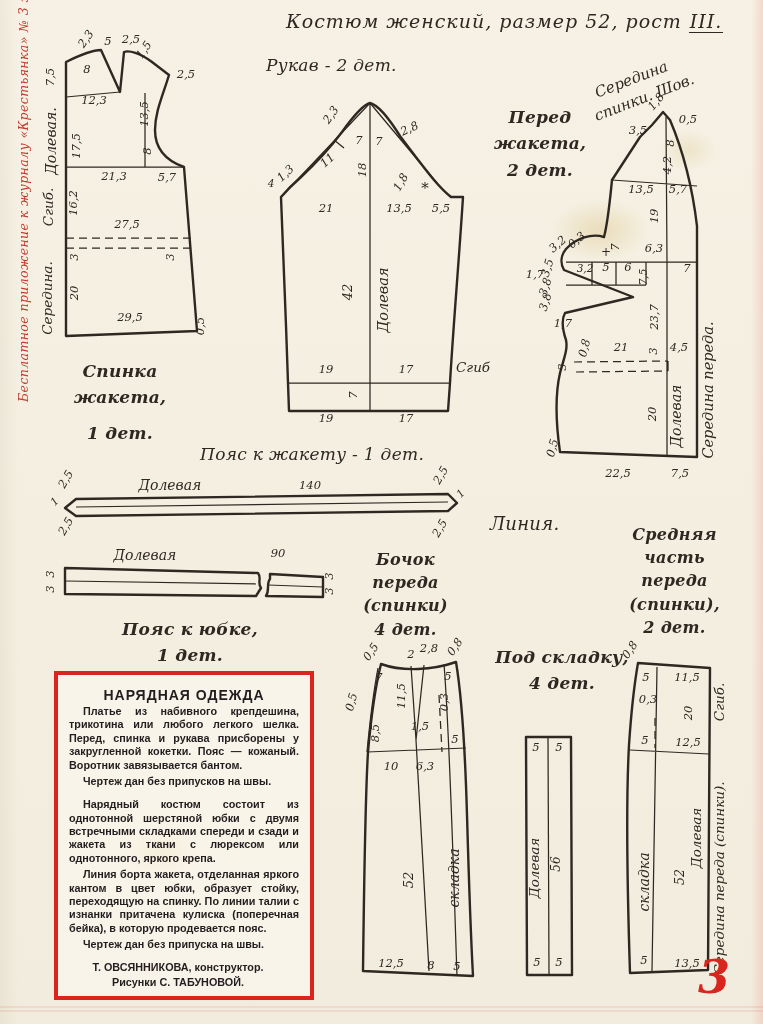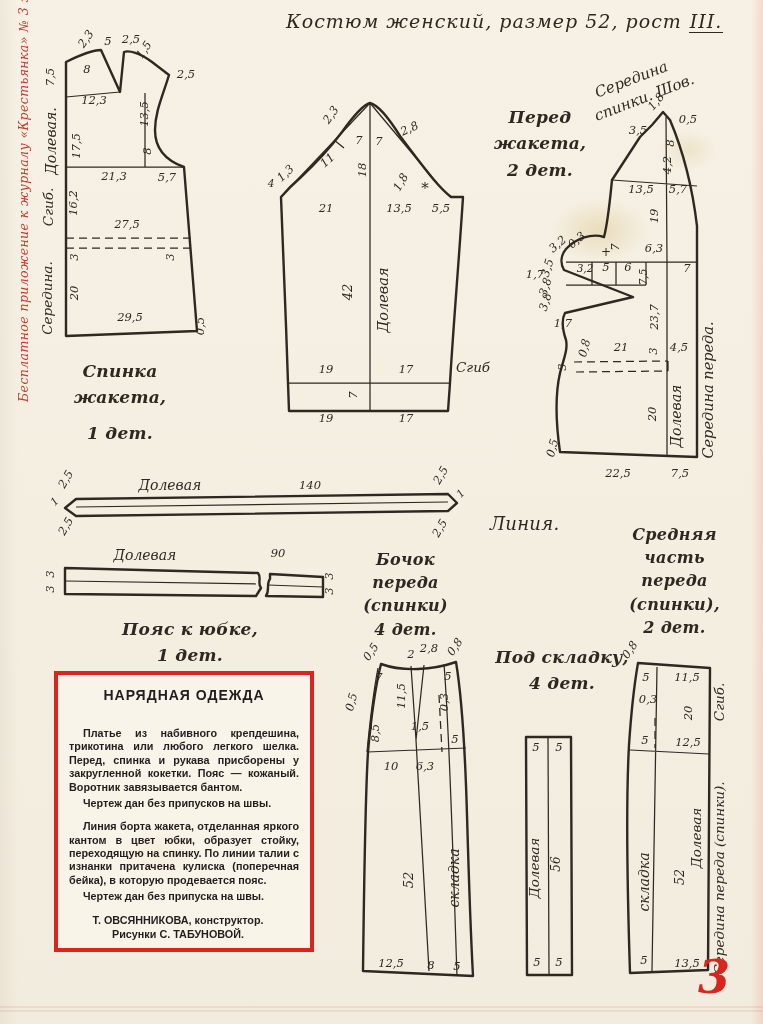--- a/index.html
+++ b/index.html
@@ -26,21 +26,21 @@
        white-space:pre-line;letter-spacing:.3px;}
   .cap.center{text-align:center;font-weight:bold;}
   .edge-note{position:absolute;left:16px;top:402px;width:372px;
        transform:rotate(-90deg);transform-origin:0 0;
        font-style:italic;font-size:12.5px;color:#c5382b;letter-spacing:.4px;white-space:nowrap;}
   .main-title{position:absolute;left:286px;top:10px;font-style:italic;font-size:19px;letter-spacing:1px;}
   .main-title .rost{border-bottom:1.5px solid #2e2822;padding:0 1px;}
   .info-box{position:absolute;left:54px;top:671px;width:230px;
        border:4px solid #d8251d;background:rgba(253,249,240,.55);
        padding:10px 11px 6px;font-family:"Liberation Sans",sans-serif;color:#231d1f;}
-  .info-box h3{margin:2px 0 24px;text-align:center;font-size:14px;letter-spacing:1px;}
+  .info-box h3{margin:2px 0 2px;text-align:center;font-size:14px;letter-spacing:1px;}
   .info-box p{margin:0 0 3px;font-size:10.8px;font-weight:700;line-height:1.24;
        text-align:justify;text-indent:14px;}
   .info-box p.gap{margin-bottom:10px;}
   .credits{margin-top:9px;text-align:center;padding-right:12px;}
   .credits div{font-size:10.8px;font-weight:700;line-height:1.35;}
   .page-number{position:absolute;left:698px;top:950px;font-size:46px;font-weight:bold;
        font-style:italic;color:#d8251d;font-family:"DejaVu Serif",serif;}
 </style>
 </head>
 <body>
@@ -259,45 +259,48 @@
           <text x="684" y="877" transform="rotate(-90 684 877)" font-size="12.5" text-anchor="middle">52</text>
           <text x="701" y="838" transform="rotate(-90 701 838)" font-size="13.5" text-anchor="middle">Долевая</text>
           <text x="724" y="878" transform="rotate(-90 724 878)" font-size="13.5" text-anchor="middle">Середина переда (спинки).</text>
           <text x="724" y="702" transform="rotate(-90 724 702)" font-size="13.5" text-anchor="middle">Сгиб.</text>
           <text x="644" y="964" font-size="11.5" text-anchor="middle">5</text>
           <text x="687" y="967" font-size="11.5" text-anchor="middle">13,5</text>
         </g>
     </g>
   </svg>
 
+  <div class="cap" style="left:266px;top:52px;">Рукав - 2 дет.</div>
   <div class="cap center" style="left:55px;top:358px;width:130px;">Спинка
 жакета,</div>
   <div class="cap center" style="left:55px;top:420px;width:130px;">1 дет.</div>
   <div class="cap center" style="left:490px;top:104px;width:100px;">Перед
 жакета,
 2 дет.</div>
+  <div class="cap" style="left:200px;top:441px;">Пояс к жакету - 1 дет.</div>
   <div class="cap" style="left:490px;top:510px;font-size:18px;">Линия.</div>
   <div class="cap center" style="left:110px;top:616px;width:160px;">Пояс к юбке,
 1 дет.</div>
   <div class="cap center" style="left:348px;top:548px;width:115px;font-size:16px;line-height:1.45;">Бочок
 переда
 (спинки)
 4 дет.</div>
   <div class="cap center" style="left:612px;top:523px;width:125px;font-size:16px;line-height:1.45;">Средняя
 часть
 переда
 (спинки),
 2 дет.</div>
   <div class="cap center" style="left:492px;top:644px;width:140px;">Под складку,
 4 дет.</div>
 
   <div class="info-box">
     <h3>НАРЯДНАЯ ОДЕЖДА</h3>
     <p>Платье из набивного крепдешина, трикотина или любого легкого шелка. Перед, спинка и рукава присборены у закругленной кокетки. Пояс — кожаный. Воротник завязывается бантом.</p>
     <p class="gap">Чертеж дан без припусков на швы.</p>
+    <p>Нарядный костюм состоит из однотонной шерстяной юбки с двумя встречными складками спереди и сзади и жакета из ткани с люрексом или однотонного, яркого крепа.</p>
     <p>Линия борта жакета, отделанная яркого кантом в цвет юбки, образует стойку, переходящую на спинку. По линии талии с изнанки притачена кулиска (поперечная бейка), в которую продевается пояс.</p>
     <p>Чертеж дан без припуска на швы.</p>
     <div class="credits">
       <div>Т. ОВСЯННИКОВА, конструктор.</div>
       <div>Рисунки С. ТАБУНОВОЙ.</div>
     </div>
   </div>
 
   <div class="page-number">3</div>
 </div>

